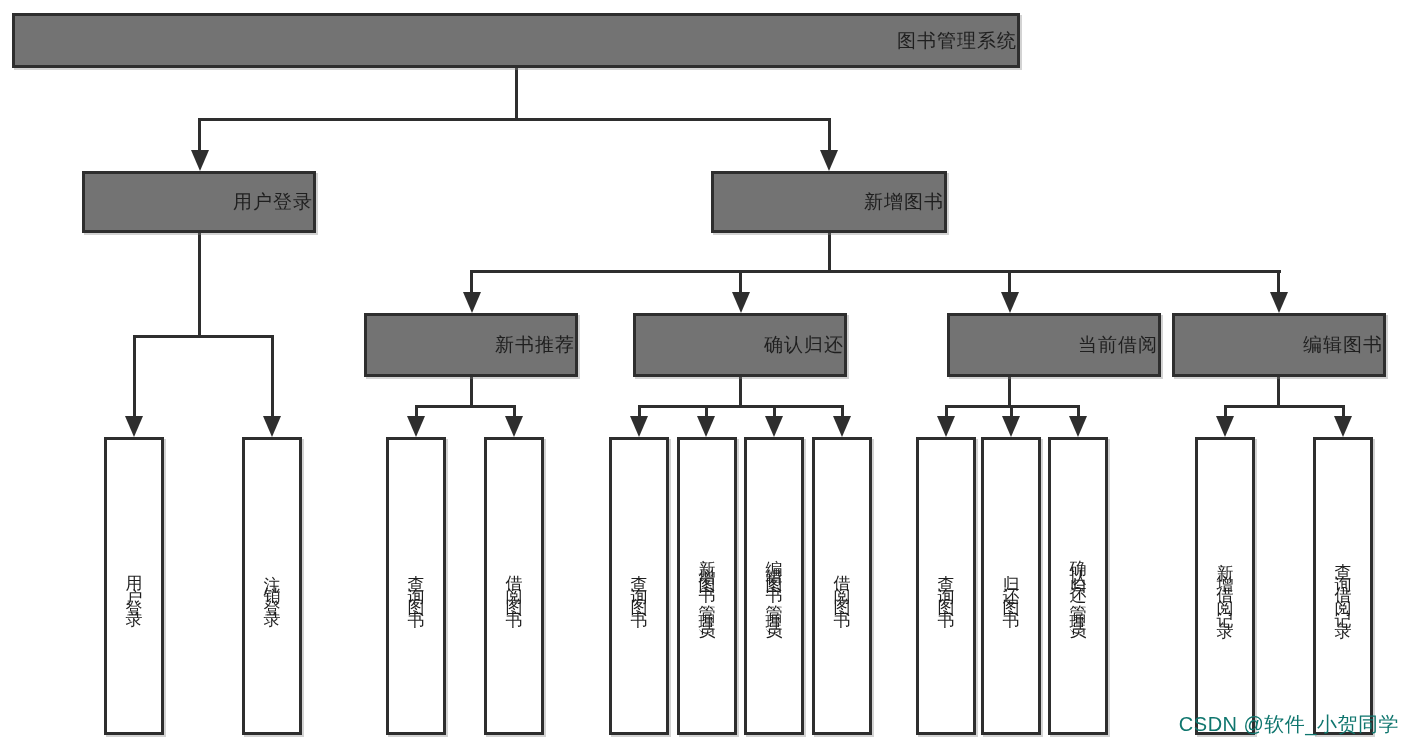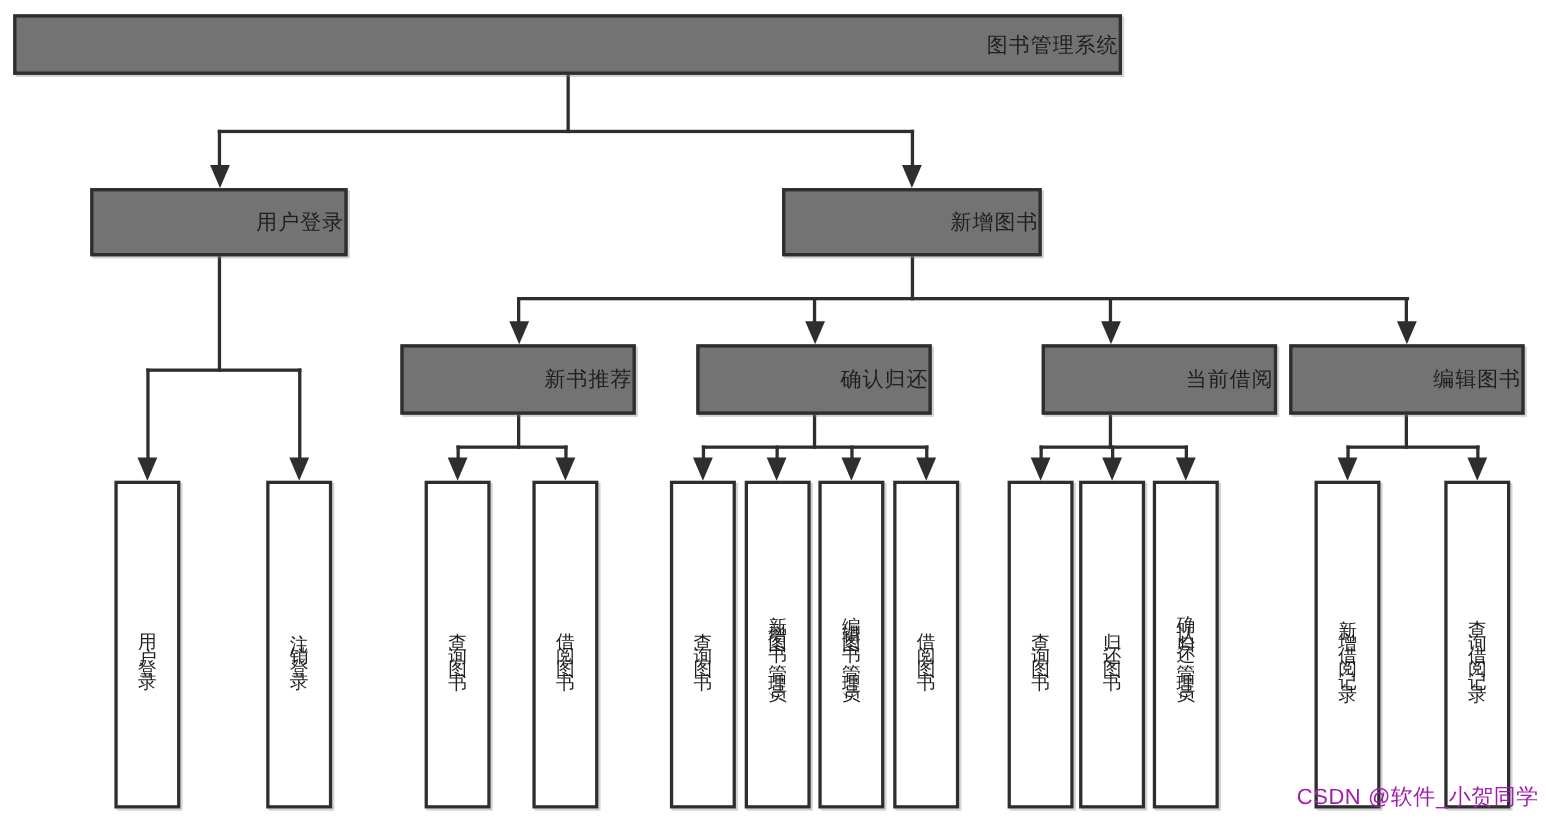--- a/index.html
+++ b/index.html
@@ -29,21 +29,21 @@
     white-space:nowrap;
   }
   .line { position:absolute; background:#2e2e2e; z-index:1; }
   .arrow {
     position:absolute; width:0; height:0; z-index:1;
     border-left:9px solid transparent; border-right:9px solid transparent;
     border-top:21px solid #2e2e2e;
   }
   .watermark {
     position:absolute; top:711px; right:6px; z-index:3;
-    font-size:20px; color:#a21caf; letter-spacing:0.5px;
+    font-size:20px; color:#0f766e; letter-spacing:0.5px;
   }
 </style>
 </head>
 <body>
 
 <div class="canvas">
 
   <div class="box" style="left:12px; top:13px; width:1008px; height:55px;">
     <span>图书管理系统</span>
   </div>

